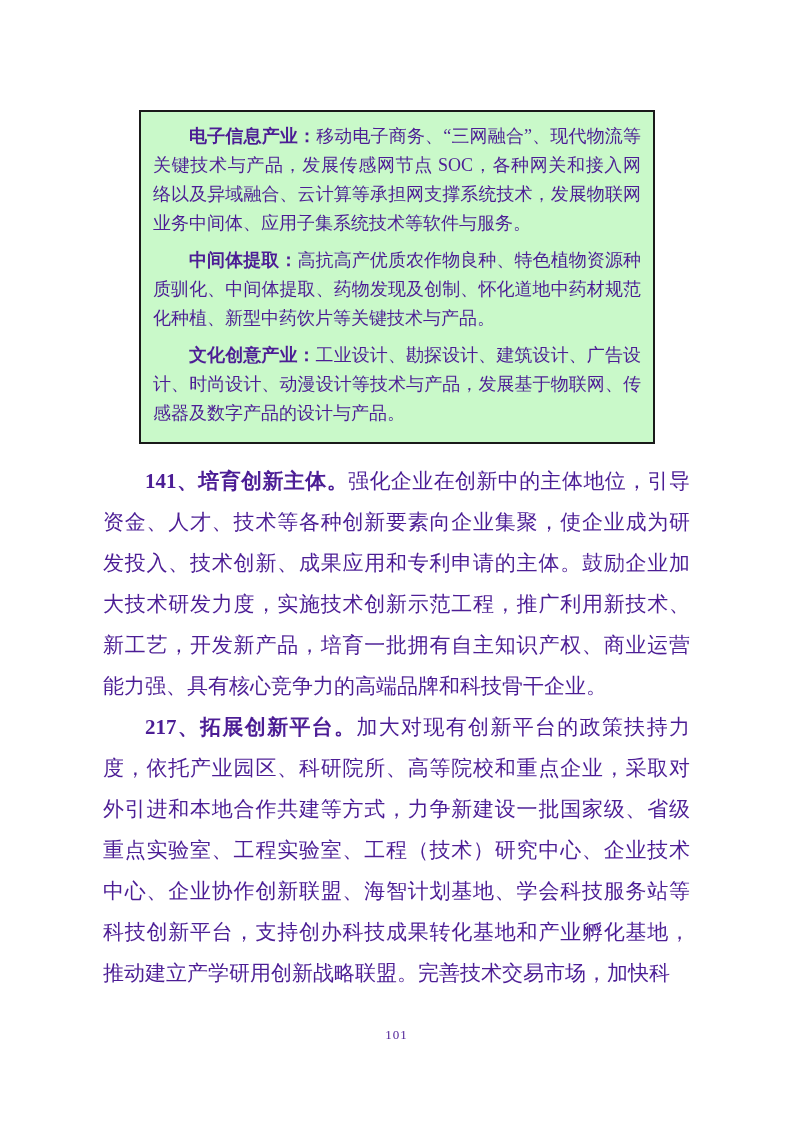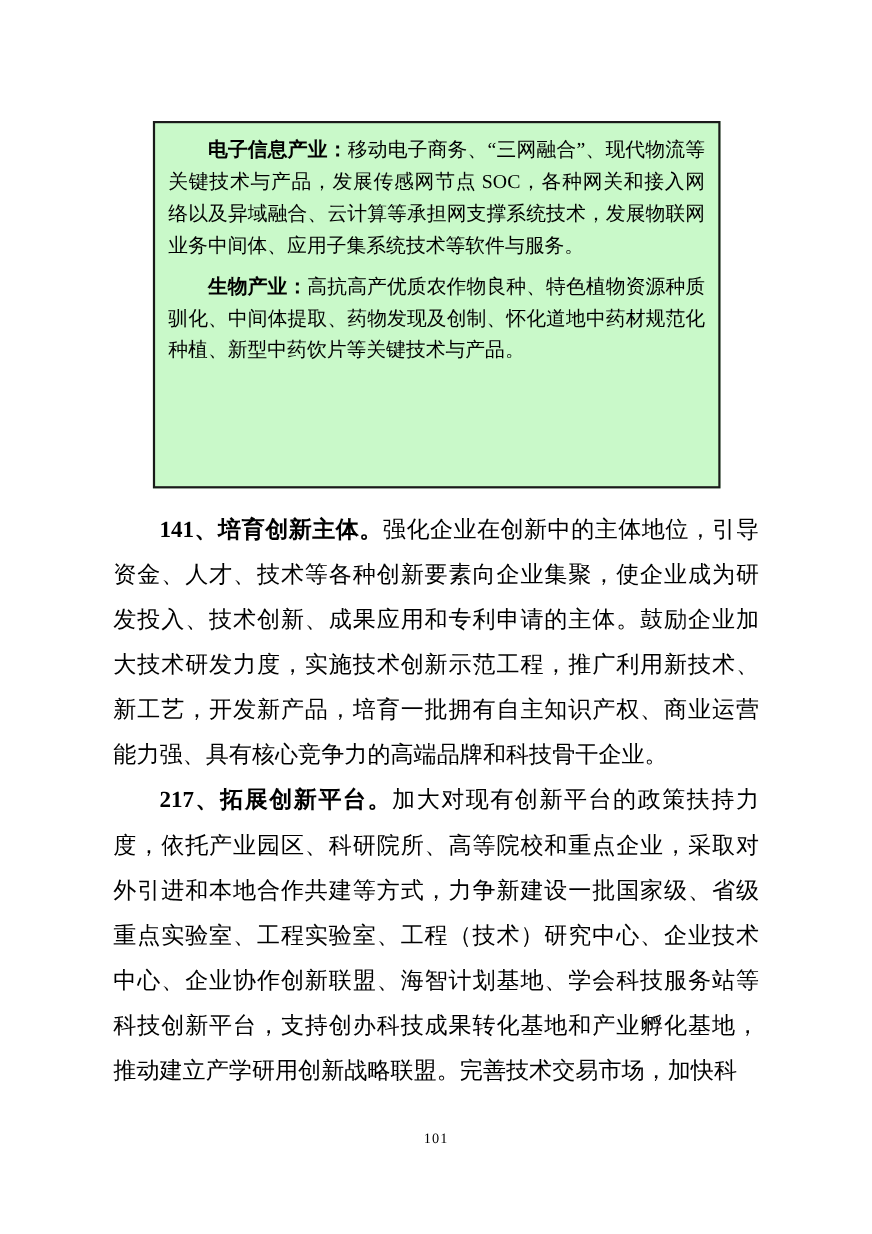--- a/index.html
+++ b/index.html
@@ -7,21 +7,21 @@
     padding: 0;
     background: #ffffff;
   }
   .page {
     position: relative;
     width: 793px;
     height: 1122px;
     background: #ffffff;
     overflow: hidden;
     font-family: "Liberation Serif", "DejaVu Serif", serif;
-    color: #000000;
+    color: #4c1d95;
   }
   .green-box {
     position: absolute;
     left: 139px;
     top: 110px;
     width: 516px;
     height: 334px;
     box-sizing: border-box;
     background: #c9f9c9;
     border: 2px solid #1a1a1a;
@@ -69,21 +69,22 @@
     letter-spacing: 1px;
   }
 </style>
 </head>
 <body>
 
 <div class="page">
 
   <div class="green-box">
     <p class="box-para"><span class="box-heading">电子信息产业：</span><span>移动电子商务、“三网融合”、现代物流等关键技术与产品，发展传感网节点 SOC，各种网关和接入网络以及异域融合、云计算等承担网支撑系统技术，发展物联网业务中间体、应用子集系统技术等软件与服务。</span></p>
-    <p class="box-para"><span class="box-heading">生物产业：</span><span>高抗高产优质农作物良种、特色植物资源种质驯化、中间体提取、药物发现及创制、怀化道地中药材规范化种植、新型中药饮片等关键技术与产品。</span></p>
+    <p class="box-para"><span class="box-heading">中间体提取：</span><span>高抗高产优质农作物良种、特色植物资源种质驯化、中间体提取、药物发现及创制、怀化道地中药材规范化种植、新型中药饮片等关键技术与产品。</span></p>
+    <p class="box-para"><span class="box-heading">文化创意产业：</span><span>工业设计、勘探设计、建筑设计、广告设计、时尚设计、动漫设计等技术与产品，发展基于物联网、传感器及数字产品的设计与产品。</span></p>
   </div>
 
   <div class="body-text">
     <p class="body-para"><span class="para-lead">141、培育创新主体。</span><span>强化企业在创新中的主体地位，引导资金、人才、技术等各种创新要素向企业集聚，使企业成为研发投入、技术创新、成果应用和专利申请的主体。鼓励企业加大技术研发力度，实施技术创新示范工程，推广利用新技术、新工艺，开发新产品，培育一批拥有自主知识产权、商业运营能力强、具有核心竞争力的高端品牌和科技骨干企业。</span></p>
     <p class="body-para"><span class="para-lead">217、拓展创新平台。</span><span>加大对现有创新平台的政策扶持力度，依托产业园区、科研院所、高等院校和重点企业，采取对外引进和本地合作共建等方式，力争新建设一批国家级、省级重点实验室、工程实验室、工程（技术）研究中心、企业技术中心、企业协作创新联盟、海智计划基地、学会科技服务站等科技创新平台，支持创办科技成果转化基地和产业孵化基地，推动建立产学研用创新战略联盟。完善技术交易市场，加快科</span></p>
   </div>
 
   <div class="page-number">101</div>
 
 </div>

